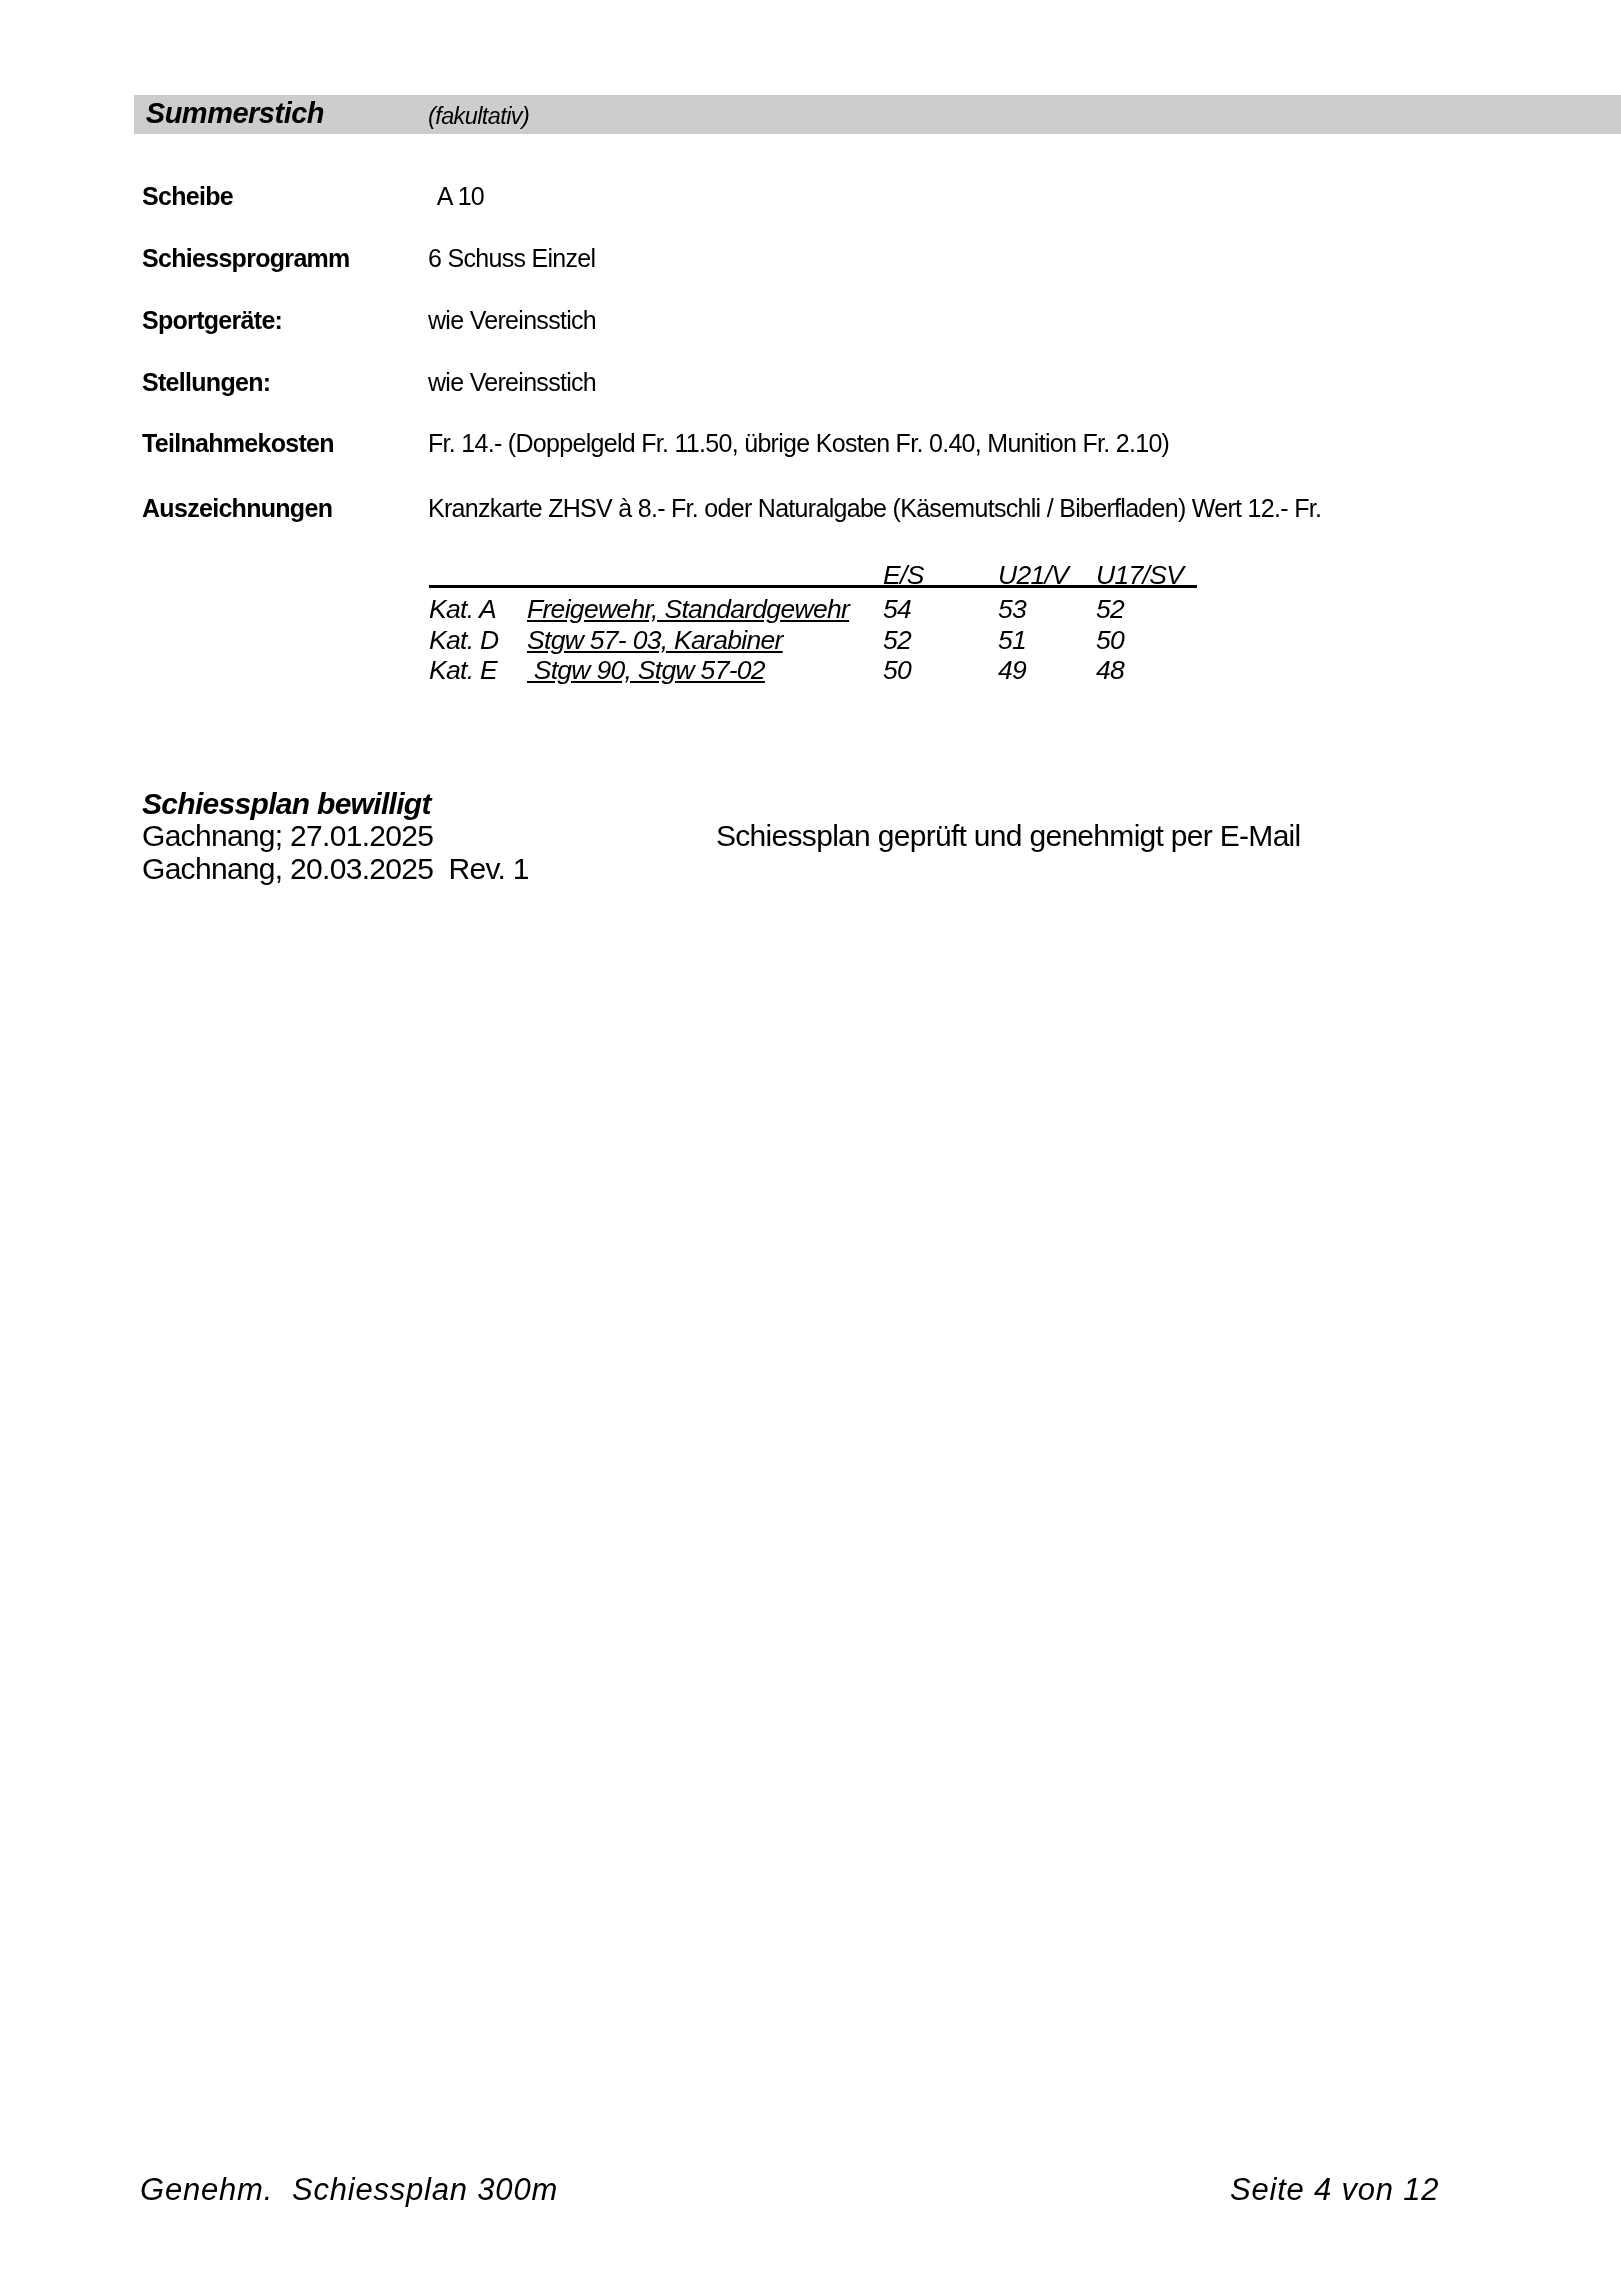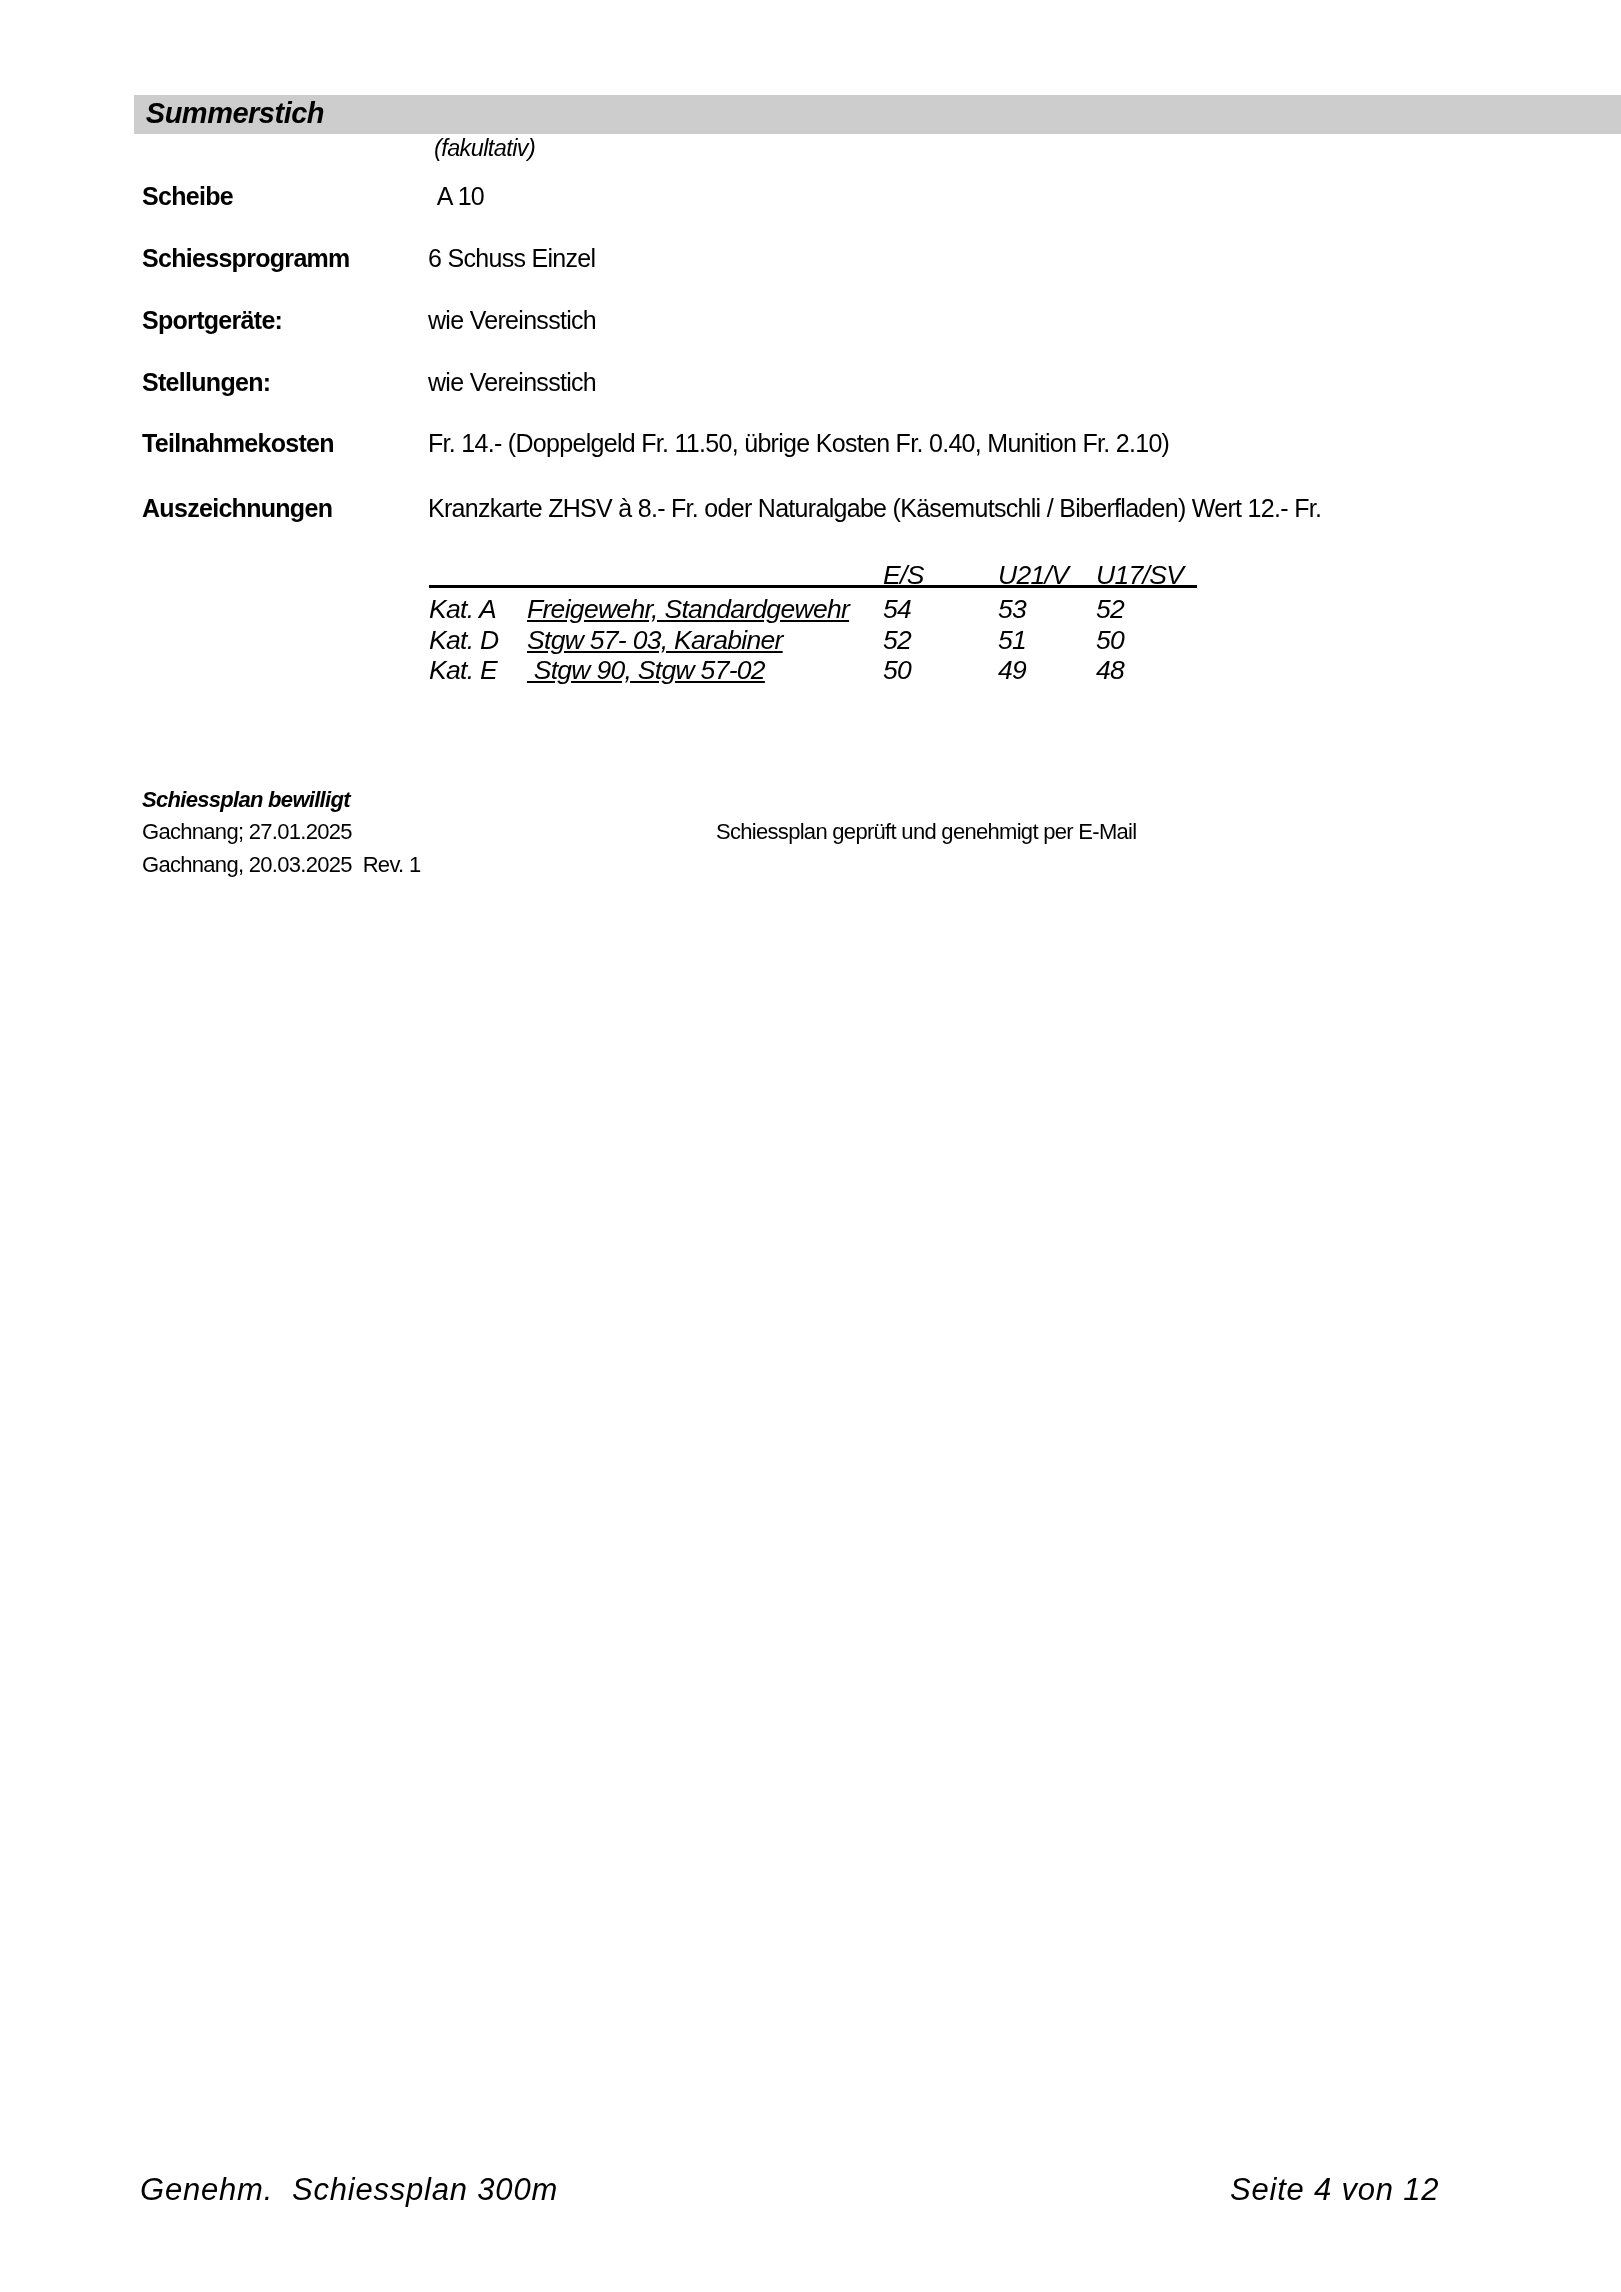--- a/index.html
+++ b/index.html
@@ -24,26 +24,25 @@
     position: absolute;
     left: 11.8px; top: 2px;
     font-size: 29px;
     font-weight: bold;
     font-style: italic;
     letter-spacing: -0.5px;
     white-space: nowrap;
   }
   .title-bar .qualifier {
     position: absolute;
-    left: 300px; top: 7.8px;
+    left: 294px; top: 7.8px;
     font-size: 23.5px;
     font-style: italic;
     letter-spacing: -0.6px;
     white-space: nowrap;
-    margin-top: 32px;
   }
   
   .info-row {
     position: absolute;
     left: 142px;
     display: flex;
     align-items: baseline;
     font-size: 25px;
     letter-spacing: -0.7px;
     white-space: nowrap;
@@ -75,21 +74,21 @@
   .pt-row.r2 { top: 98px; }
   .pt-kat { position: absolute; left: 0; width: 98px; }
   .pt-weapons { position: absolute; left: 98px; text-decoration: underline; }
   .pt-col { position: absolute; width: 98px; }
   .pt-col.c1 { left: 454px; }
   .pt-col.c2 { left: 569px; }
   .pt-col.c3 { left: 667px; }
   
   .appr {
     position: absolute;
-    font-size: 22px;
+    font-size: 30px;
     letter-spacing: -0.7px;
     white-space: nowrap;
   }
   .appr-heading {
     left: 142px; top: 787px;
     font-weight: bold;
     font-style: italic;
   }
   .appr.lft1 { left: 142px; top: 819px; }
   .appr.lft2 { left: 142px; top: 852px; }

